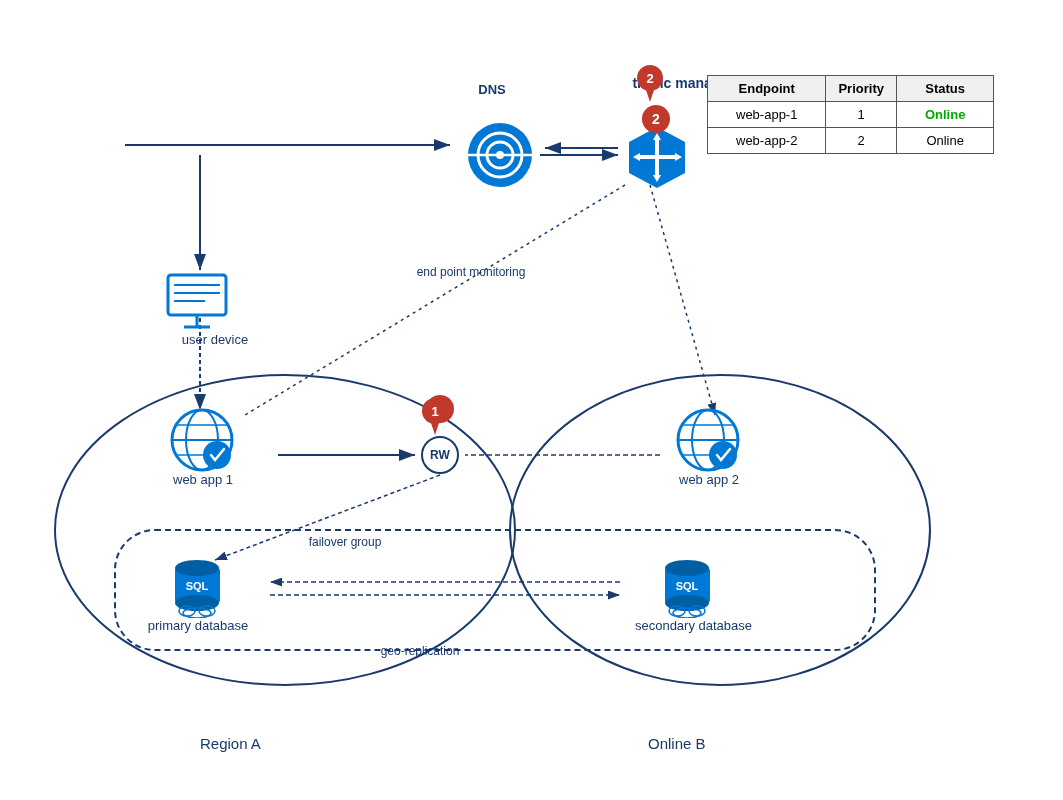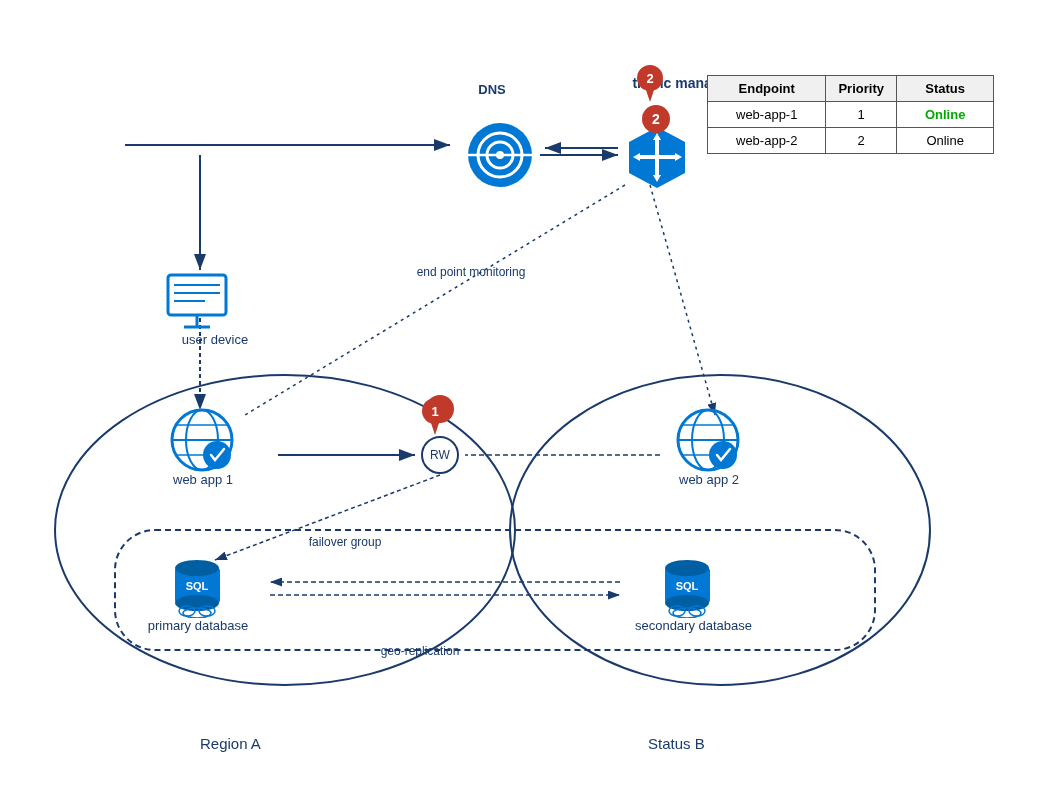--- a/index.html
+++ b/index.html
@@ -95,21 +95,21 @@
       position: absolute;
       width: 38px;
       height: 38px;
       border-radius: 50%;
       border: 2px solid #1a3a6b;
       background: #fff;
       display: flex;
       align-items: center;
       justify-content: center;
       font-size: 12px;
-      font-weight: 400;
+      font-weight: 700;
       color: #1a3a6b;
     }
   </style>
 </head>
 <body>
 
 <div id="diagram">
 
   <svg id="main-svg" xmlns="http://www.w3.org/2000/svg">
     <defs>
@@ -274,21 +274,21 @@
   </div>
   <div class="label" style="left:626px;top:618px;width:135px;">secondary database</div>
 
   <div class="label-sm" style="left:270px;top:535px;width:150px;font-size:12px;">failover group</div>
 
   <div class="label-sm" style="left:340px;top:600px;width:160px;font-size:12px;margin-top:44px;">geo-replication</div>
 
   <div class="label-sm" style="left:376px;top:265px;width:190px;font-size:12px;text-align:center;">end point monitoring</div>
 
   <div class="region-label" style="left:200px;top:735px;">Region A</div>
-  <div class="region-label" style="left:648px;top:735px;">Status B</div>
+  <div class="region-label" style="left:648px;top:735px;">Online B</div>
 
   <table class="traffic-table">
     <thead>
       <tr>
         <th>Endpoint</th>
         <th>Priority</th>
         <th>Status</th>
       </tr>
     </thead>
     <tbody>

